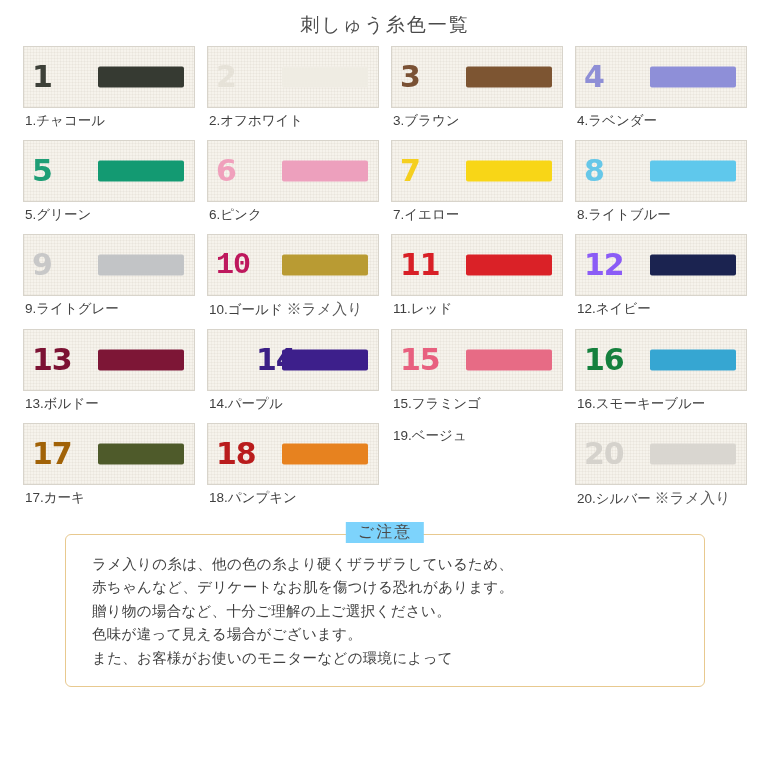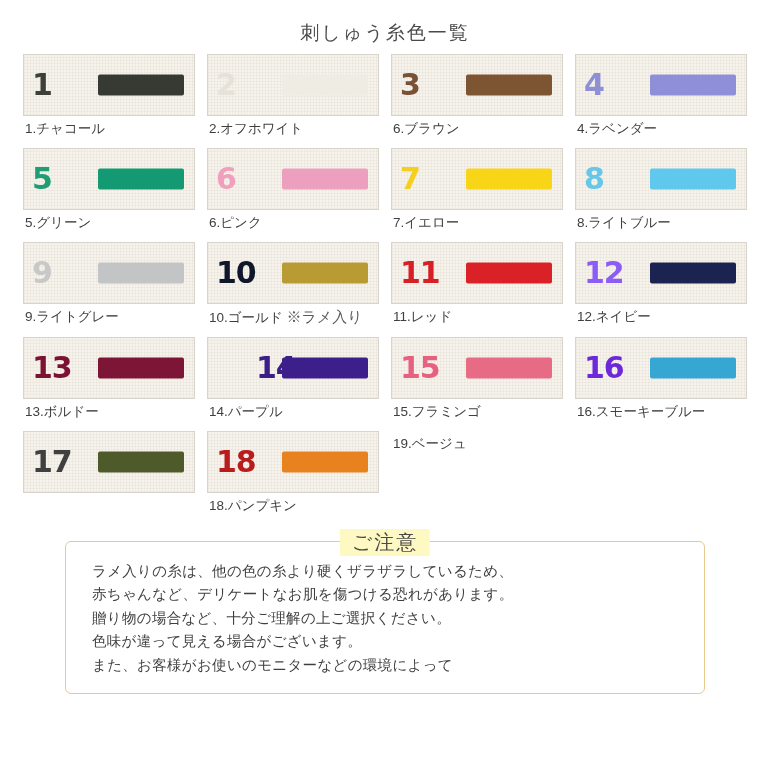--- a/index.html
+++ b/index.html
@@ -18,21 +18,21 @@
     position: relative;
     width: 770px;
     height: 770px;
     box-sizing: border-box;
   }
   .page-title {
     text-align: center;
     font-size: 19px;
     letter-spacing: 2px;
     color: #4a4a4a;
-    padding-top: 20px;
+    padding-top: 12px;
     padding-bottom: 8px;
     font-weight: normal;
     margin: 0;
   }
   .grid {
     display: grid;
     grid-template-columns: repeat(4, 172px);
     justify-content: center;
     column-gap: 12px;
     row-gap: 10px;
@@ -107,23 +107,23 @@
     border-radius: 6px;
     background: #ffffff;
     padding: 18px 26px 16px 26px;
     box-sizing: border-box;
   }
   .notice-title {
     position: absolute;
     top: -13px;
     left: 50%;
     transform: translateX(-50%);
-    background: #fef9c3;
+    background: #7dd3fc;
     padding: 0 12px;
-    font-size: 20px;
+    font-size: 16px;
     color: #4a4a4a;
     letter-spacing: 2px;
   }
   .notice-line {
     font-size: 14.5px;
     line-height: 1.62;
     color: #3f3f3f;
     letter-spacing: 0.3px;
     white-space: nowrap;
   }
@@ -148,21 +148,21 @@
           <span class="swatch-num" style="color: rgb(230, 226, 216);">2</span>
           <span class="swatch-bar" style="background: rgb(239, 236, 227);"></span>
         </div>
         <div class="swatch-label"><span>2.オフホワイト</span></div>
       </div>
       <div class="swatch-cell">
         <div class="swatch-box">
           <span class="swatch-num" style="color: rgb(122, 81, 52);">3</span>
           <span class="swatch-bar" style="background: rgb(125, 85, 50);"></span>
         </div>
-        <div class="swatch-label"><span>6.ブラウン</span></div>
+        <div class="swatch-label"><span>3.ブラウン</span></div>
       </div>
       <div class="swatch-cell">
         <div class="swatch-box">
           <span class="swatch-num" style="color: rgb(143, 143, 214);">4</span>
           <span class="swatch-bar" style="background: rgb(142, 143, 216);"></span>
         </div>
         <div class="swatch-label"><span>4.ラベンダー</span></div>
       </div>
       <div class="swatch-cell">
         <div class="swatch-box">
@@ -194,21 +194,21 @@
       </div>
       <div class="swatch-cell">
         <div class="swatch-box">
           <span class="swatch-num" style="color: rgb(200, 200, 200);">9</span>
           <span class="swatch-bar" style="background: rgb(194, 196, 198);"></span>
         </div>
         <div class="swatch-label"><span>9.ライトグレー</span></div>
       </div>
       <div class="swatch-cell">
         <div class="swatch-box">
-          <span class="swatch-num" style="color: #0f172a;">10</span>
+          <span class="swatch-num" style="color: #be185d; font-family: Liberation Mono, monospace;">10</span>
           <span class="swatch-bar" style="background: rgb(185, 155, 51);"></span>
         </div>
         <div class="swatch-label"><span>10.ゴールド</span> <span class="note">※ラメ入り</span></div>
       </div>
       <div class="swatch-cell">
         <div class="swatch-box">
           <span class="swatch-num" style="color: rgb(216, 31, 38);">11</span>
           <span class="swatch-bar" style="background: rgb(218, 33, 39);"></span>
         </div>
         <div class="swatch-label"><span>11.レッド</span></div>
@@ -236,40 +236,48 @@
       </div>
       <div class="swatch-cell">
         <div class="swatch-box">
           <span class="swatch-num" style="color: rgb(232, 96, 127);">15</span>
           <span class="swatch-bar" style="background: rgb(231, 107, 133);"></span>
         </div>
         <div class="swatch-label"><span>15.フラミンゴ</span></div>
       </div>
       <div class="swatch-cell">
         <div class="swatch-box">
-          <span class="swatch-num" style="color: #6d28d9;">16</span>
+          <span class="swatch-num" style="color: #15803d;">16</span>
           <span class="swatch-bar" style="background: rgb(54, 166, 210);"></span>
         </div>
         <div class="swatch-label"><span>16.スモーキーブルー</span></div>
       </div>
       <div class="swatch-cell">
         <div class="swatch-box">
-          <span class="swatch-num" style="color: #404040;">17</span>
+          <span class="swatch-num" style="color: #a16207;">17</span>
           <span class="swatch-bar" style="background: rgb(78, 90, 42);"></span>
         </div>
+        <div class="swatch-label"><span>17.カーキ</span></div>
       </div>
       <div class="swatch-cell">
         <div class="swatch-box">
           <span class="swatch-num" style="color: #b91c1c;">18</span>
           <span class="swatch-bar" style="background: rgb(231, 130, 31);"></span>
         </div>
         <div class="swatch-label"><span>18.パンプキン</span></div>
       </div>
       <div class="swatch-cell">
         <div class="swatch-label"><span>19.ベージュ</span></div>
+      </div>
+      <div class="swatch-cell">
+        <div class="swatch-box">
+          <span class="swatch-num" style="color: rgb(213, 210, 204);">20</span>
+          <span class="swatch-bar" style="background: rgb(217, 214, 208);"></span>
+        </div>
+        <div class="swatch-label"><span>20.シルバー</span> <span class="note">※ラメ入り</span></div>
       </div>
     </div>
 
   <div class="notice">
     <div class="notice-title">ご注意</div>
     <div>
         <div class="notice-line">ラメ入りの糸は、他の色の糸より硬くザラザラしているため、</div>
         <div class="notice-line">赤ちゃんなど、デリケートなお肌を傷つける恐れがあります。</div>
         <div class="notice-line">贈り物の場合など、十分ご理解の上ご選択ください。</div>
         <div class="notice-line">色味が違って見える場合がございます。</div>

